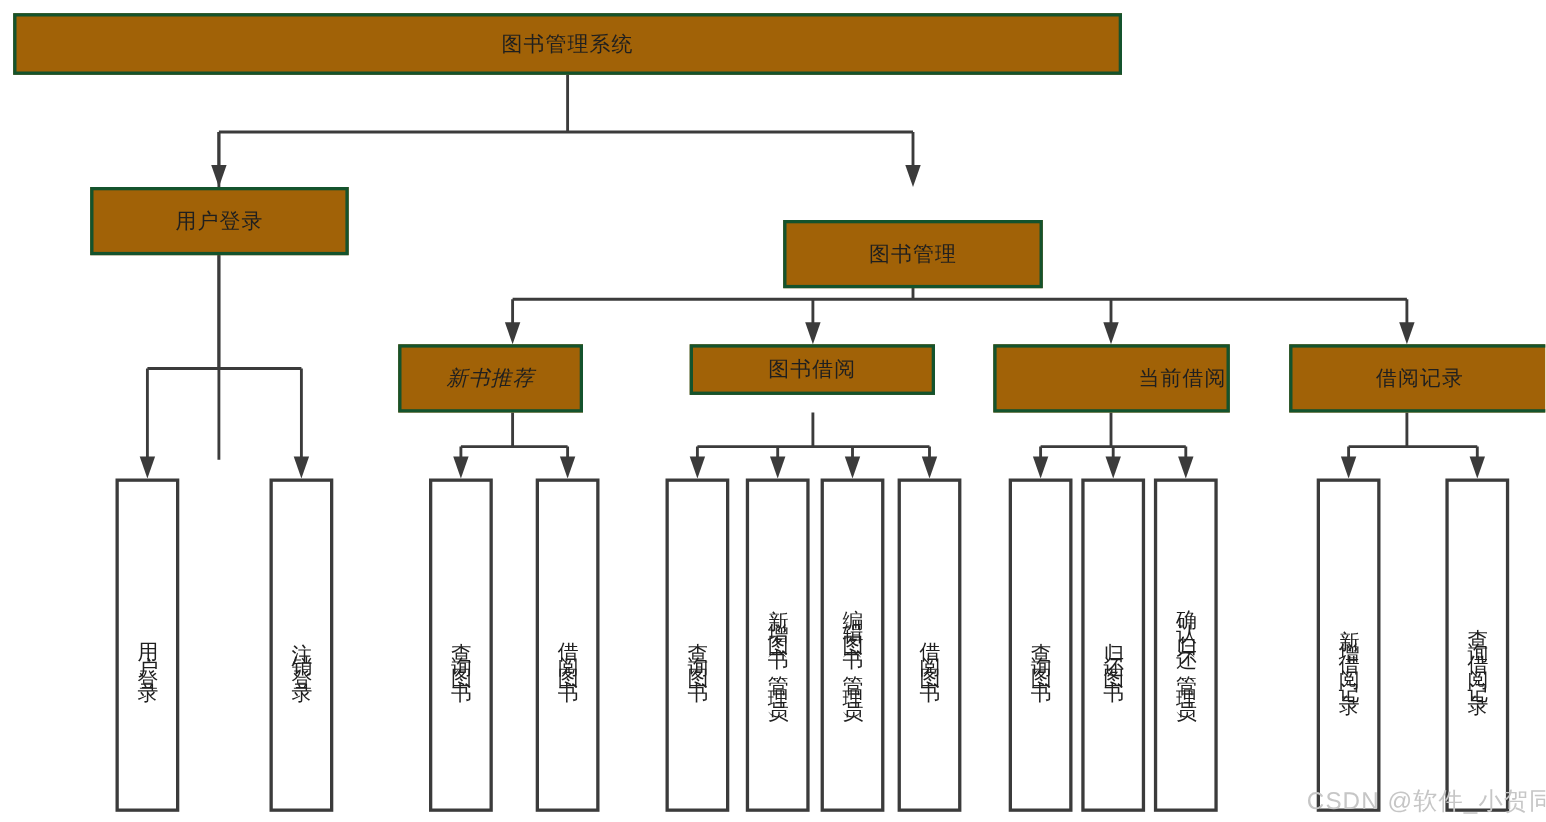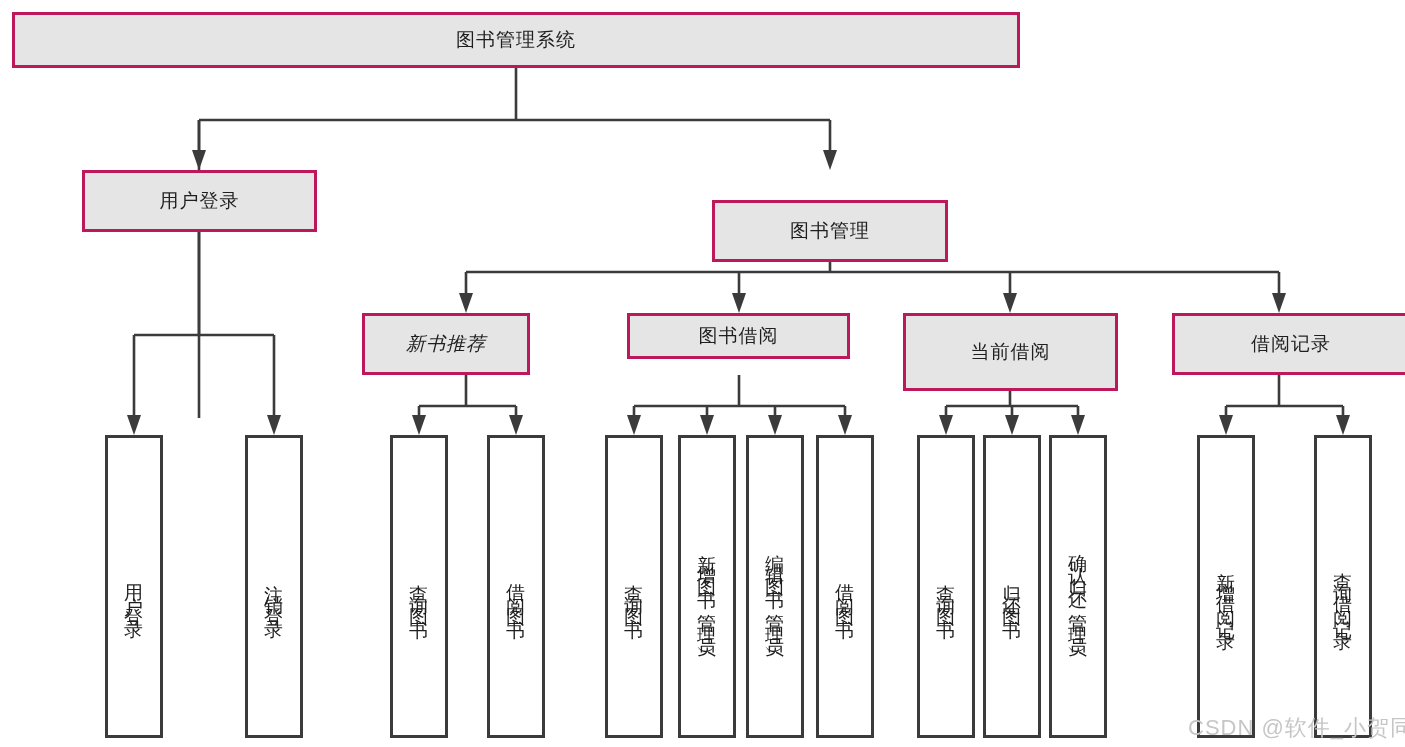--- a/index.html
+++ b/index.html
@@ -17,22 +17,22 @@
   }
   svg.connectors {
     position: absolute;
     left: 0;
     top: 0;
     z-index: 1;
   }
   .node {
     position: absolute;
     box-sizing: border-box;
-    border: 3px solid #be185d;
-    background: #e5e5e5;
+    border: 3px solid #14532d;
+    background: #a16207;
     display: flex;
     align-items: center;
     justify-content: center;
     font-size: 19px;
     color: #1f1f1f;
     letter-spacing: 1px;
     z-index: 2;
   }
   .leaf {
     position: absolute;
@@ -128,21 +128,21 @@
   <div class="node" style="left:712px; top:170px; width:236px; height:62px;margin-top:30px;">
     <span>图书管理</span>
   </div>
 
   <div class="node" style="left:362px; top:313px; width:168px; height:62px;font-style:italic;">
     <span>新书推荐</span>
   </div>
   <div class="node" style="left:627px; top:313px; width:223px; height:46px;">
     <span>图书借阅</span>
   </div>
-  <div class="node" style="left:903px; top:313px; width:215px; height:78px;">
+  <div class="node" style="left:903px; top:313px; width:215px; height:62px;justify-content:flex-end;">
     <span>当前借阅</span>
   </div>
   <div class="node" style="left:1172px; top:313px; width:238px; height:62px;">
     <span>借阅记录</span>
   </div>
 
   <div class="leaf" style="left:105px;">
     <span class="vtext">用户登录</span>
   </div>
   <div class="leaf" style="left:245px;">

